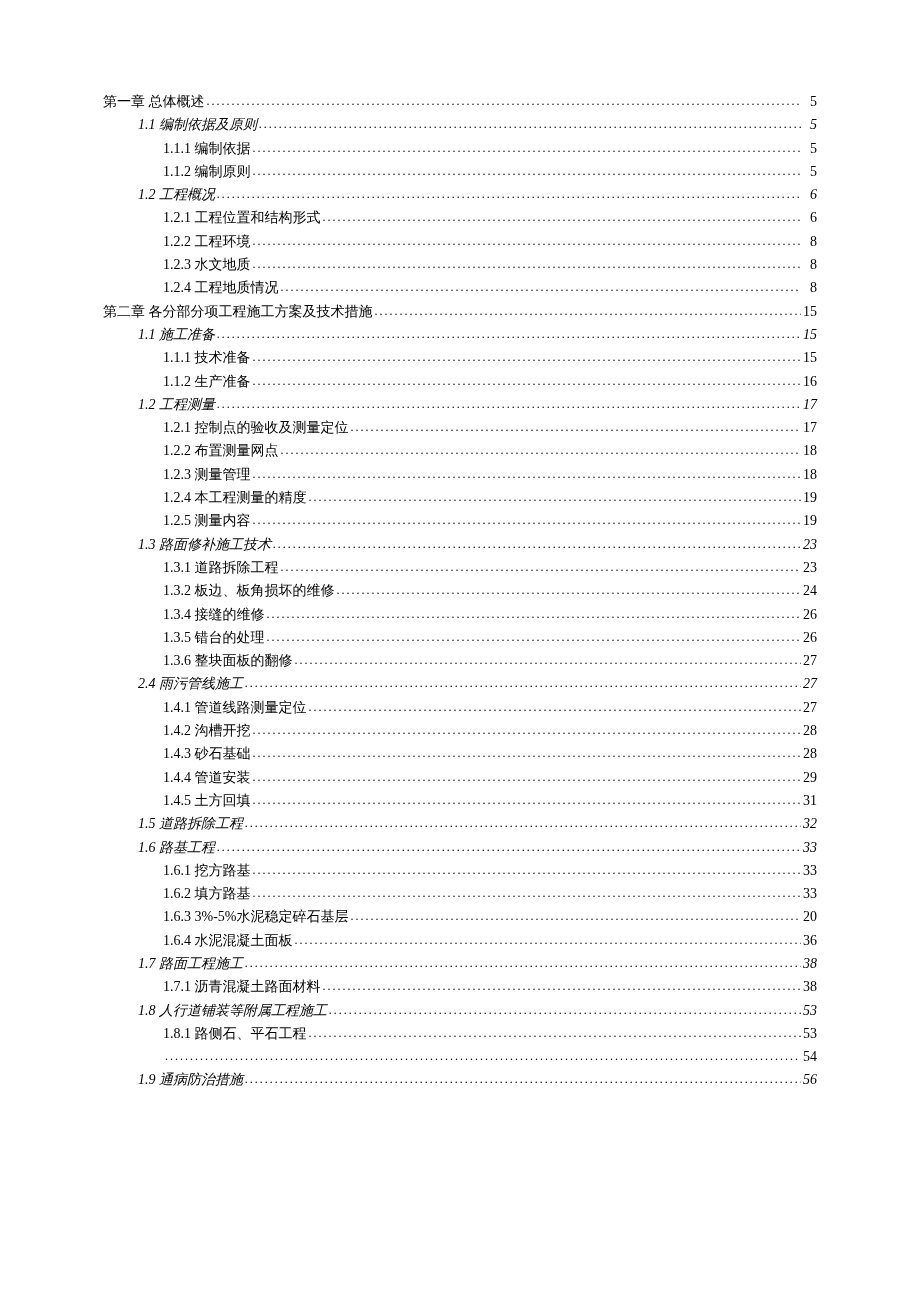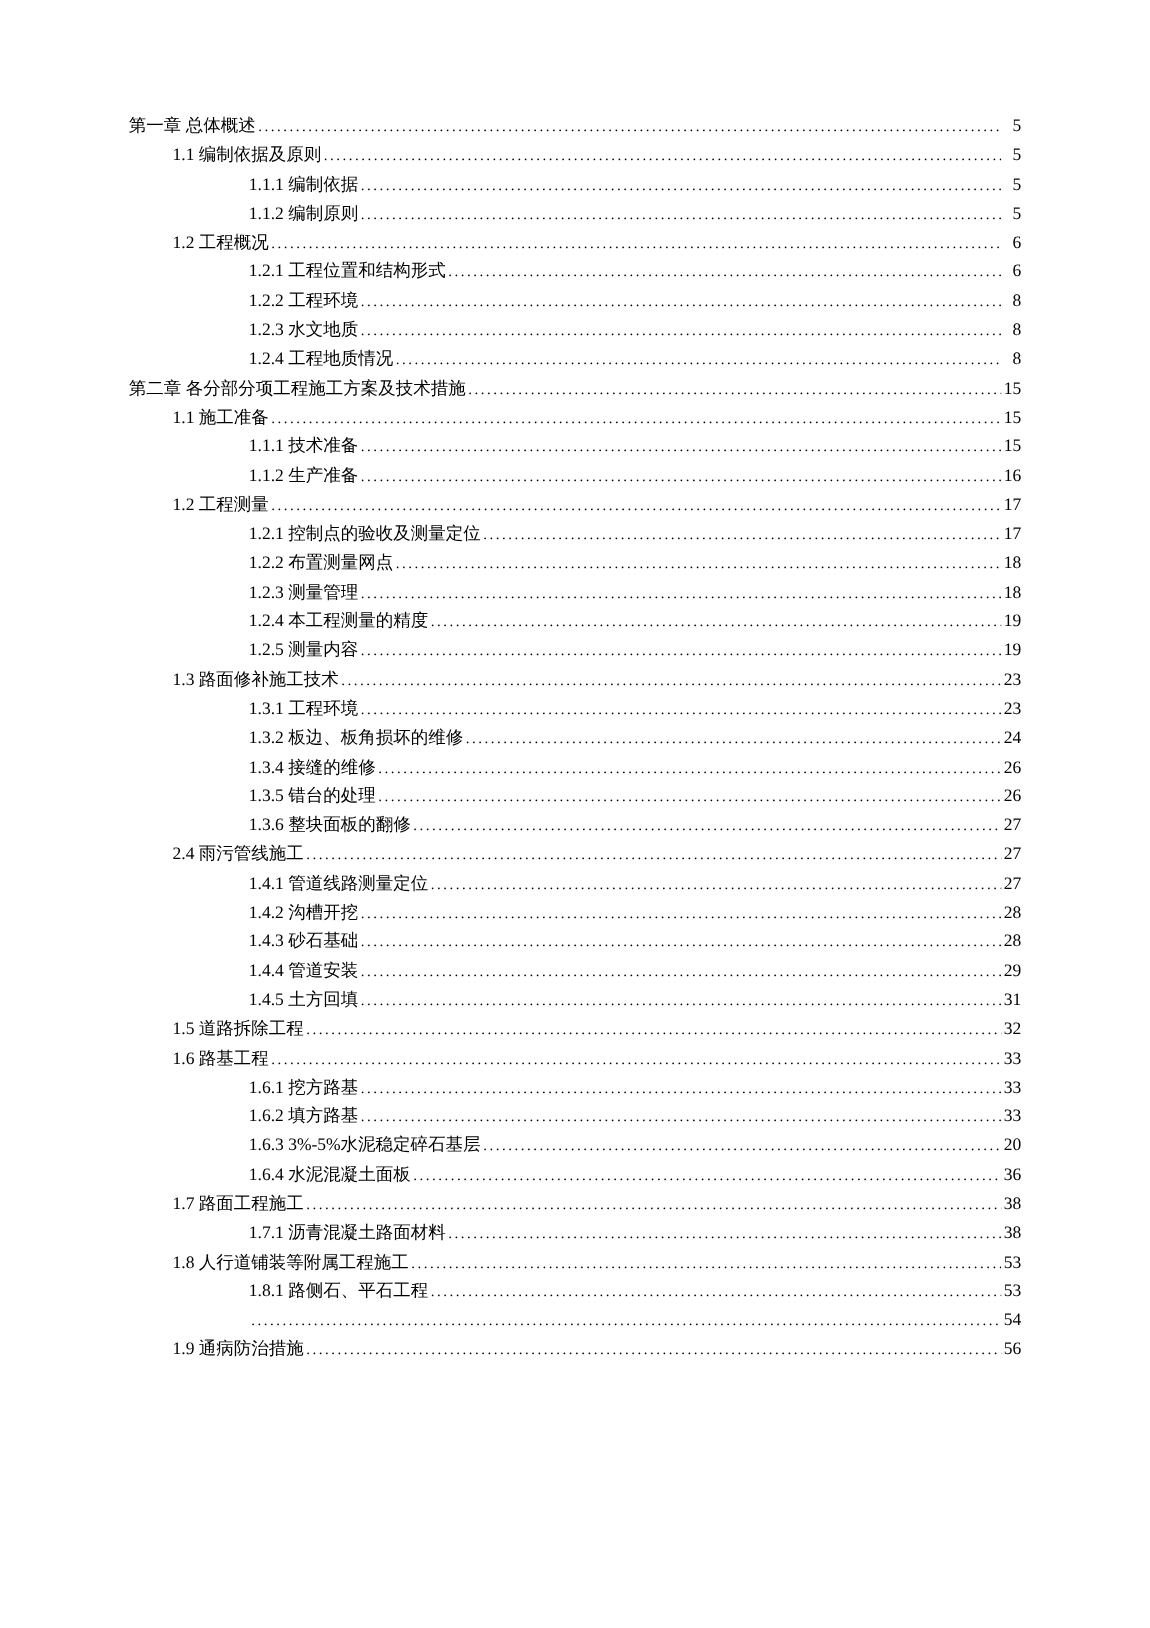--- a/index.html
+++ b/index.html
@@ -23,23 +23,24 @@
       display: flex;
       align-items: flex-start;
       line-height: 23.3px;
       white-space: nowrap;
     }
     .toc-level-1 {
       margin-left: 0px;
     }
     .toc-level-2 {
       margin-left: 35px;
+      font-style: italic;
     }
     .toc-level-3 {
-      margin-left: 96px;
+      margin-left: 60px;
     }
     .toc-title {
       flex-shrink: 0;
     }
     .toc-dots {
       flex: 1;
       overflow: hidden;
       letter-spacing: 2px;
       font-size: 12px;
       margin: 0 2px;
@@ -151,21 +152,21 @@
       <span class="toc-title">1.2.5 测量内容</span>
       <span class="toc-dots"></span>
       <span class="toc-page">19</span>
     </div>
     <div class="toc-item toc-level-2">
       <span class="toc-title">1.3 路面修补施工技术</span>
       <span class="toc-dots"></span>
       <span class="toc-page">23</span>
     </div>
     <div class="toc-item toc-level-3">
-      <span class="toc-title">1.3.1 工程环境</span>
+      <span class="toc-title">1.3.1 道路拆除工程</span>
       <span class="toc-dots"></span>
       <span class="toc-page">23</span>
     </div>
     <div class="toc-item toc-level-3">
       <span class="toc-title">1.3.2 板边、板角损坏的维修</span>
       <span class="toc-dots"></span>
       <span class="toc-page">24</span>
     </div>
     <div class="toc-item toc-level-3">
       <span class="toc-title">1.3.4 接缝的维修</span>

